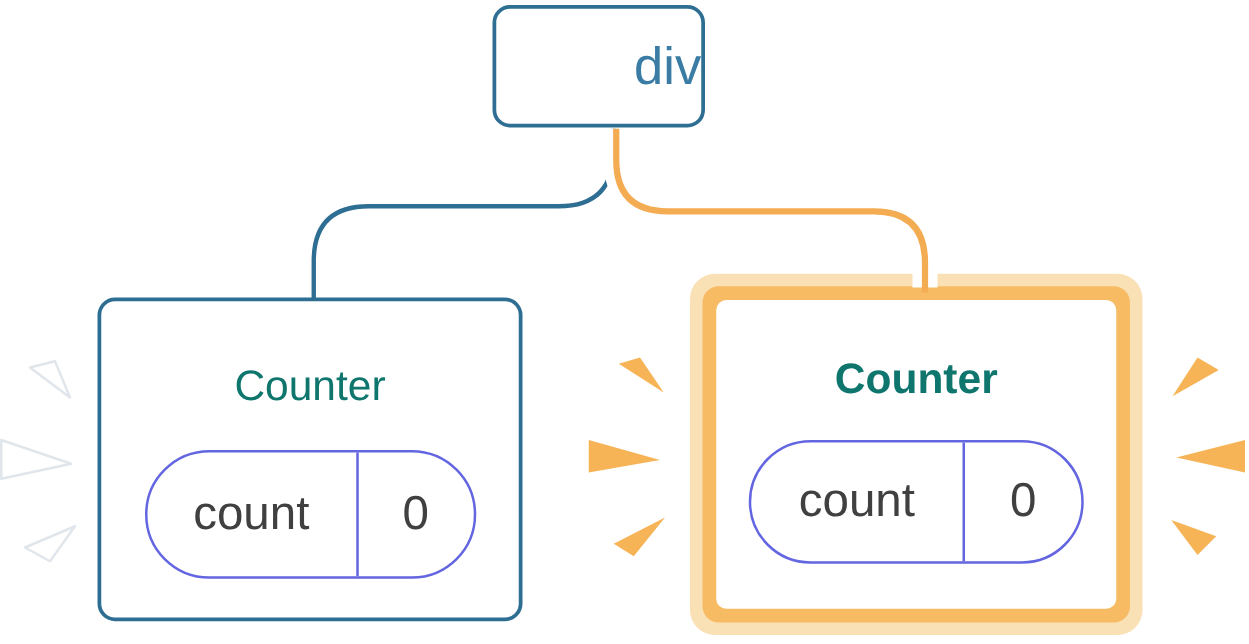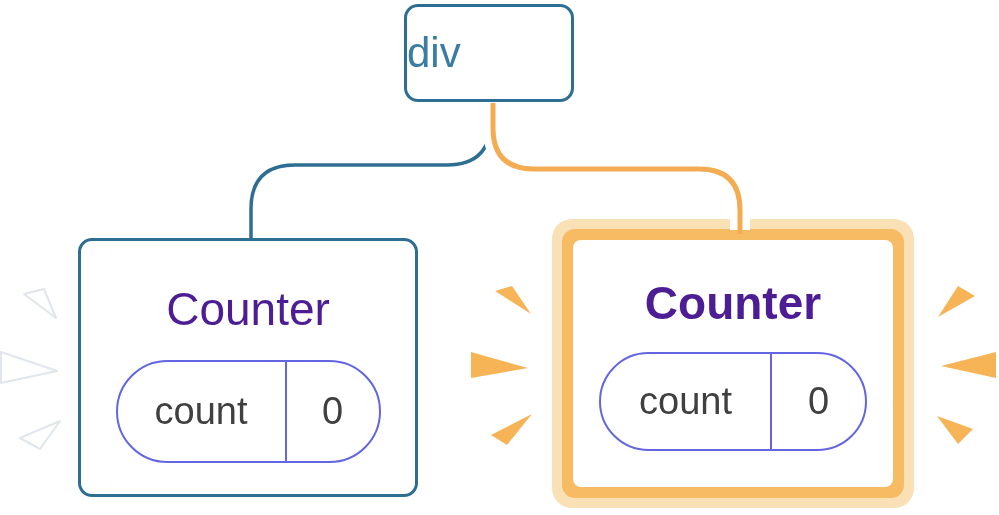--- a/index.html
+++ b/index.html
@@ -7,47 +7,47 @@
     position: relative;
     width: 999px;
     height: 515px;
     background: #ffffff;
     overflow: hidden;
     font-family: "Liberation Sans", sans-serif;
   }
   
   .node-div {
     position: absolute;
-    left: 404px; top: 4px;
+    left: 394px; top: 4px;
     width: 170px; height: 98px;
     box-sizing: border-box;
     background: #ffffff;
     border: 3px solid #2E6E93;
     border-radius: 14px;
-    display: flex; align-items: center; justify-content: flex-start;
+    display: flex; align-items: center; justify-content: flex-end;
     font-size: 42px; font-weight: 500;
     color: #3A7CA4;
     z-index: 1;
   }
   
   .card-left {
     position: absolute;
     left: 78px; top: 238px;
     width: 340px; height: 259px;
     box-sizing: border-box;
     background: #ffffff;
     border: 3px solid #2E6E93;
     border-radius: 14px;
     display: flex; flex-direction: column; align-items: center;
     padding-top: 50px;
     z-index: 1;
   }
   .counter-title {
-    font-size: 46px; font-weight: 500; line-height: 36px;
-    color: #4c1d95;
+    font-size: 34px; font-weight: 500; line-height: 36px;
+    color: #0f766e;
   }
   .card-right-core .counter-title { font-weight: 700; }
   
   .pill {
     box-sizing: border-box;
     border: 2.5px solid #6366E0;
     border-radius: 60px;
     display: flex;
     color: #404040;
     font-size: 38px;

